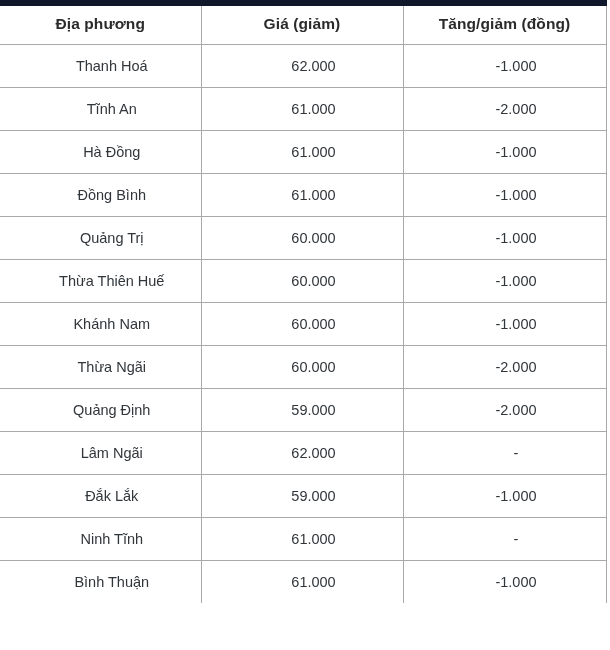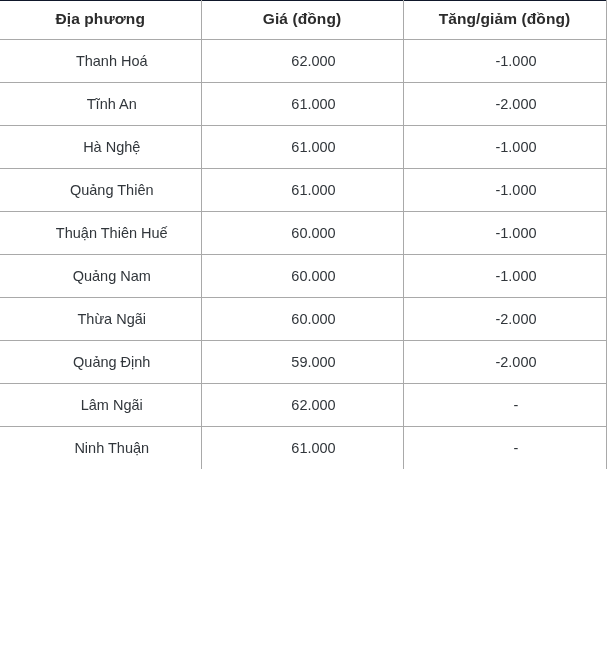--- a/index.html
+++ b/index.html
@@ -58,21 +58,21 @@
     font-size: 14.5px;
     font-weight: normal;
     color: #31363b;
   }
   .price-table td .cell-inner {
     padding-top: 13px;
     margin-left: 23px;
   }
 
   .price-table thead tr th {
-    border-top: 1px solid #0f172a;
+    border-top: 6px solid #0f172a;
   }
 
   .price-table tbody tr:last-child td {
     border-bottom: none;
   }
 
   .cell-inner {
     display: block;
     line-height: 1.2;
   }
@@ -89,21 +89,21 @@
     <col class="col-locality">
     <col class="col-price">
     <col class="col-change">
   </colgroup>
   <thead>
     <tr>
       <th>
         <span class="cell-inner">Địa phương</span>
       </th>
       <th>
-        <span class="cell-inner">Giá (đồng)</span>
+        <span class="cell-inner">Giá (giảm)</span>
       </th>
       <th>
         <span class="cell-inner">Tăng/giảm (đồng)</span>
       </th>
     </tr>
   </thead>
   <tbody id="table-body">
       <tr>
         <td>
           <span class="cell-inner">Thanh Hoá</span>
@@ -121,54 +121,65 @@
         </td>
         <td>
           <span class="cell-inner">61.000</span>
         </td>
         <td>
           <span class="cell-inner">-2.000</span>
         </td>
       </tr>
       <tr>
         <td>
-          <span class="cell-inner">Hà Nghệ</span>
-        </td>
-        <td>
-          <span class="cell-inner">61.000</span>
-        </td>
-        <td>
-          <span class="cell-inner">-1.000</span>
-        </td>
-      </tr>
-      <tr>
-        <td>
-          <span class="cell-inner">Quảng Thiên</span>
-        </td>
-        <td>
-          <span class="cell-inner">61.000</span>
-        </td>
-        <td>
-          <span class="cell-inner">-1.000</span>
-        </td>
-      </tr>
-      <tr>
-        <td>
-          <span class="cell-inner">Thuận Thiên Huế</span>
-        </td>
-        <td>
-          <span class="cell-inner">60.000</span>
-        </td>
-        <td>
-          <span class="cell-inner">-1.000</span>
-        </td>
-      </tr>
-      <tr>
-        <td>
-          <span class="cell-inner">Quảng Nam</span>
+          <span class="cell-inner">Hà Đồng</span>
+        </td>
+        <td>
+          <span class="cell-inner">61.000</span>
+        </td>
+        <td>
+          <span class="cell-inner">-1.000</span>
+        </td>
+      </tr>
+      <tr>
+        <td>
+          <span class="cell-inner">Đồng Bình</span>
+        </td>
+        <td>
+          <span class="cell-inner">61.000</span>
+        </td>
+        <td>
+          <span class="cell-inner">-1.000</span>
+        </td>
+      </tr>
+      <tr>
+        <td>
+          <span class="cell-inner">Quảng Trị</span>
+        </td>
+        <td>
+          <span class="cell-inner">60.000</span>
+        </td>
+        <td>
+          <span class="cell-inner">-1.000</span>
+        </td>
+      </tr>
+      <tr>
+        <td>
+          <span class="cell-inner">Thừa Thiên Huế</span>
+        </td>
+        <td>
+          <span class="cell-inner">60.000</span>
+        </td>
+        <td>
+          <span class="cell-inner">-1.000</span>
+        </td>
+      </tr>
+      <tr>
+        <td>
+          <span class="cell-inner">Khánh Nam</span>
         </td>
         <td>
           <span class="cell-inner">60.000</span>
         </td>
         <td>
           <span class="cell-inner">-1.000</span>
         </td>
       </tr>
       <tr>
         <td>
@@ -198,23 +209,45 @@
         </td>
         <td>
           <span class="cell-inner">62.000</span>
         </td>
         <td>
           <span class="cell-inner dash-cell">-</span>
         </td>
       </tr>
       <tr>
         <td>
-          <span class="cell-inner">Ninh Thuận</span>
+          <span class="cell-inner">Đắk Lắk</span>
+        </td>
+        <td>
+          <span class="cell-inner">59.000</span>
+        </td>
+        <td>
+          <span class="cell-inner">-1.000</span>
+        </td>
+      </tr>
+      <tr>
+        <td>
+          <span class="cell-inner">Ninh Tĩnh</span>
         </td>
         <td>
           <span class="cell-inner">61.000</span>
         </td>
         <td>
           <span class="cell-inner dash-cell">-</span>
+        </td>
+      </tr>
+      <tr>
+        <td>
+          <span class="cell-inner">Bình Thuận</span>
+        </td>
+        <td>
+          <span class="cell-inner">61.000</span>
+        </td>
+        <td>
+          <span class="cell-inner">-1.000</span>
         </td>
       </tr>
     </tbody>
 </table>
 
 </body></html>

